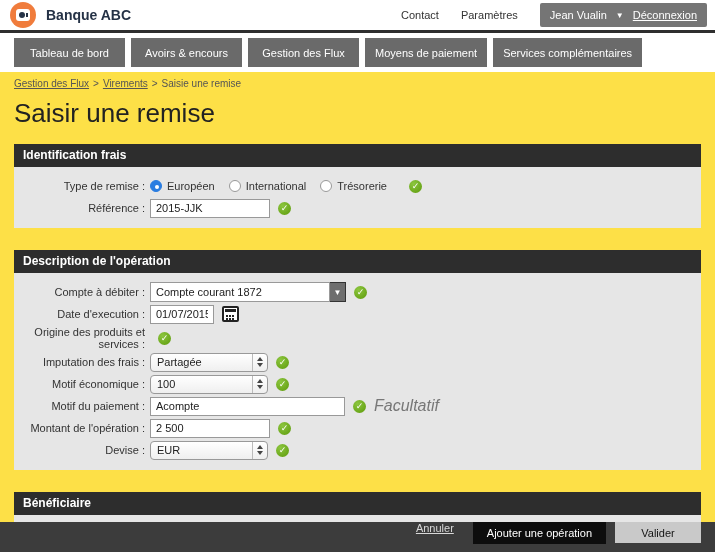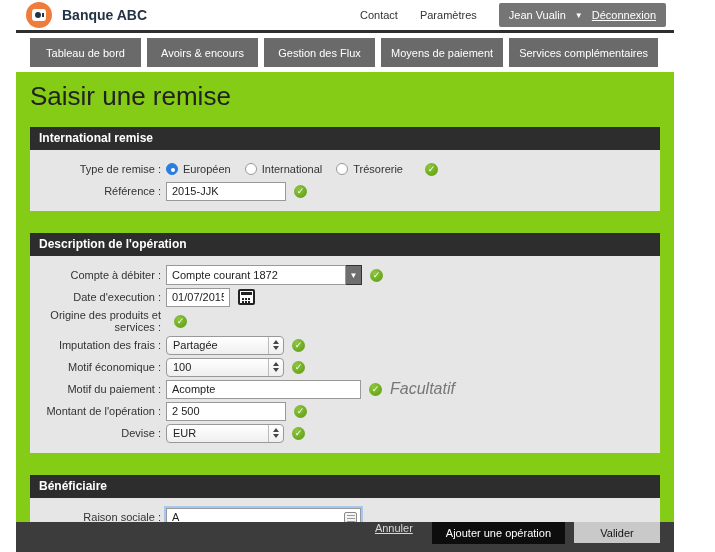--- a/index.html
+++ b/index.html
@@ -1,18 +1,18 @@
 <!DOCTYPE html>
 <html><head>
 <meta charset="utf-8">
 <style>
   * { margin:0; padding:0; box-sizing:border-box; }
   html,body { background:#fff; }
   body { font-family:"Liberation Sans", sans-serif; }
-  .screen { position:relative; width:658px; height:552px; background:#84cc16; overflow:hidden;margin-left:16px; }
+  .screen { position:relative; width:715px; height:552px; background:#fde047; overflow:hidden; }
 
   
   .topbar { height:30px; display:flex; align-items:center; padding:0 8px 0 10px; background:#fff; }
   .logo { width:26px; height:26px; border-radius:50%; background:#F07C3C; position:relative; flex:0 0 auto; }
   .logo-inner { position:absolute; left:6px; top:7px; width:14px; height:12px; background:#fff; border-radius:3px; }
   .logo-dot { position:absolute; left:3px; top:3px; width:6px; height:6px; border-radius:50%; background:#253246; }
   .logo-nub { position:absolute; right:2px; top:4px; width:2px; height:4px; background:#253246; }
   .brand { margin-left:10px; font-size:14px; font-weight:bold; color:#253246; }
   .top-spacer { flex:1; }
   .top-link { font-size:11px; color:#333; margin-right:22px; cursor:pointer; text-decoration:none; }
@@ -115,25 +115,28 @@
   <div class="divider"></div>
 
   <div class="navbar">
     <div class="nav-btn w1">Tableau de bord</div>
     <div class="nav-btn w2">Avoirs &amp; encours</div>
     <div class="nav-btn w3">Gestion des Flux</div>
     <div class="nav-btn w4">Moyens de paiement</div>
     <div class="nav-btn w5">Services complémentaires</div>
   </div>
 
+  <div class="crumbs">
+    <a class="crumb-link">Gestion des Flux</a><span class="crumb-sep">&gt;</span><a class="crumb-link">Virements</a><span class="crumb-sep">&gt;</span><span class="crumb-current">Saisie une remise</span>
+  </div>
 
   <h1 class="page-title">Saisir une remise</h1>
 
   <div class="section">
-    <div class="sec-head">International remise</div>
+    <div class="sec-head">Identification frais</div>
     <div class="sec-body">
       <div class="frow">
         <div class="flabel">Type de remise :</div>
           <div class="fgap"></div>
         <div class="radio on">
           <span class="rb"></span>
           <span class="rb-label">Européen</span>
         </div>
         <div class="radio">
           <span class="rb"></span>

